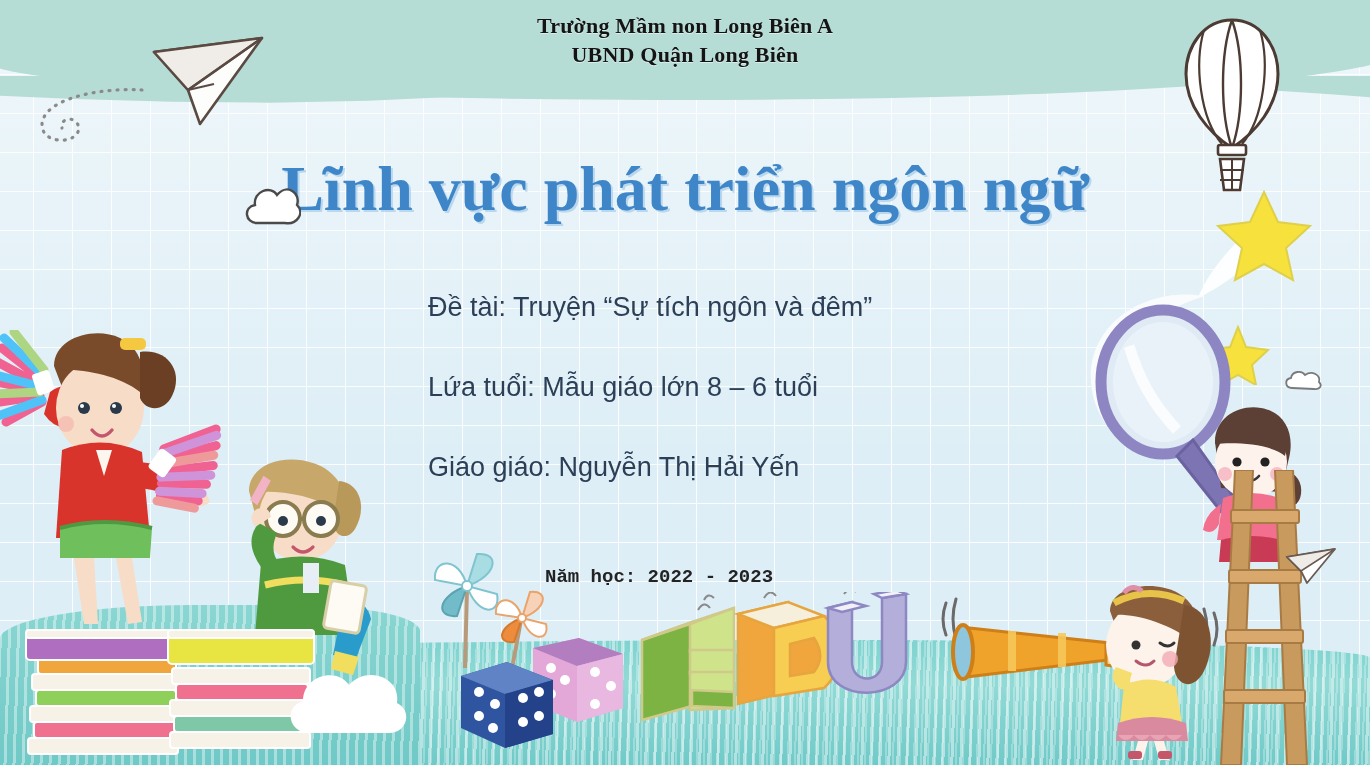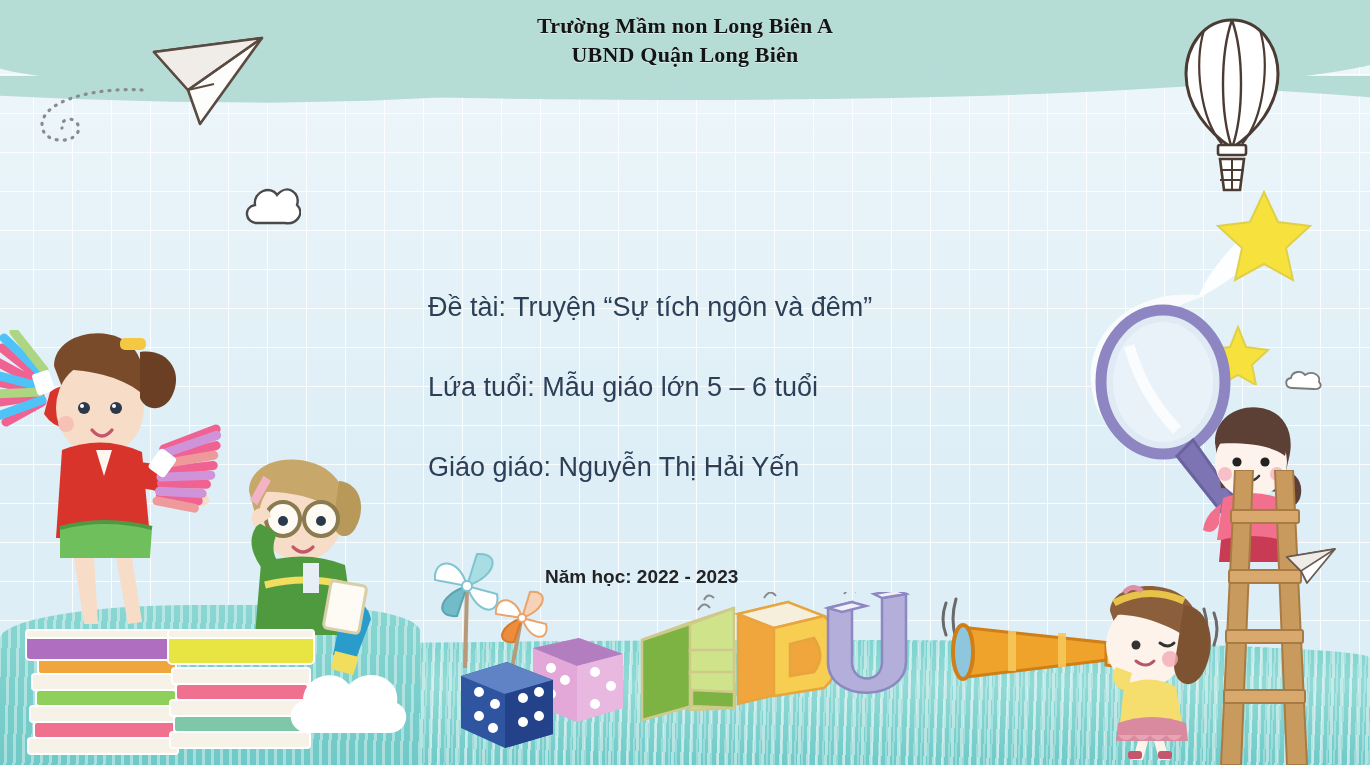--- a/index.html
+++ b/index.html
@@ -70,21 +70,21 @@
   .info-block{
     position:absolute;left:428px;top:290px;width:640px;
   }
   .info-line{
     font-family:"Liberation Sans", sans-serif;
     font-size:27px;line-height:34px;color:#2c3f56;
     margin-bottom:46px;white-space:nowrap;
   }
   .school-year{
     position:absolute;left:545px;top:566px;
-    font-family:Liberation Sans, sans-serif;font-weight:bold;
+    font-family:Liberation Mono, monospace;font-weight:bold;
     font-size:19px;color:#232323;white-space:nowrap;
   }
   
   .plane{position:absolute;left:148px;top:28px;width:120px;height:105px;}
   .swirl{position:absolute;left:32px;top:86px;width:120px;height:60px;}
   
   .balloon{position:absolute;left:1180px;top:14px;width:105px;height:190px;}
   
   .star-big{position:absolute;left:1198px;top:190px;width:140px;height:110px;}
   .star-small{position:absolute;left:1203px;top:325px;width:70px;height:60px;}
@@ -372,26 +372,27 @@
     <path d="M226 156 l6 22 l-10 0 l-6 -22 Z" fill="#fdf3ea"></path>
     <rect x="190" y="166" width="14" height="8" rx="3" fill="#c4576c"></rect>
     <rect x="220" y="166" width="14" height="8" rx="3" fill="#c4576c"></rect>
   </svg>
 
   <div class="school-header">
     <div>Trường Mầm non Long Biên A</div>
     <div>UBND Quận Long Biên</div>
   </div>
 
+  <div class="main-title">Lĩnh vực phát triển ngôn ngữ</div>
 
   <svg style="position:absolute;left:243px;top:175px;width:58px;height:58px;" viewBox="0 0 58 58">
     <path d="M14 48 C2 48 0 32 12 30 C10 16 28 10 34 20 C44 8 58 18 54 30 C62 38 54 50 42 48 Z" fill="#ffffff" stroke="#4a4a4a" stroke-width="2.4"></path>
   </svg>
 
   <div class="info-block">
     <div class="info-line">Đề tài: Truyện “Sự tích ngôn và đêm”</div>
-    <div class="info-line">Lứa tuổi: Mẫu giáo lớn 5 – 6 tuổi</div>
+    <div class="info-line">Lứa tuổi: Mẫu giáo lớn 8 – 6 tuổi</div>
     <div class="info-line">Giáo giáo: Nguyễn Thị Hải Yến</div>
   </div>
 
   <div class="school-year">Năm học: 2022 - 2023</div>
 
 </div>
 
 </body></html>

